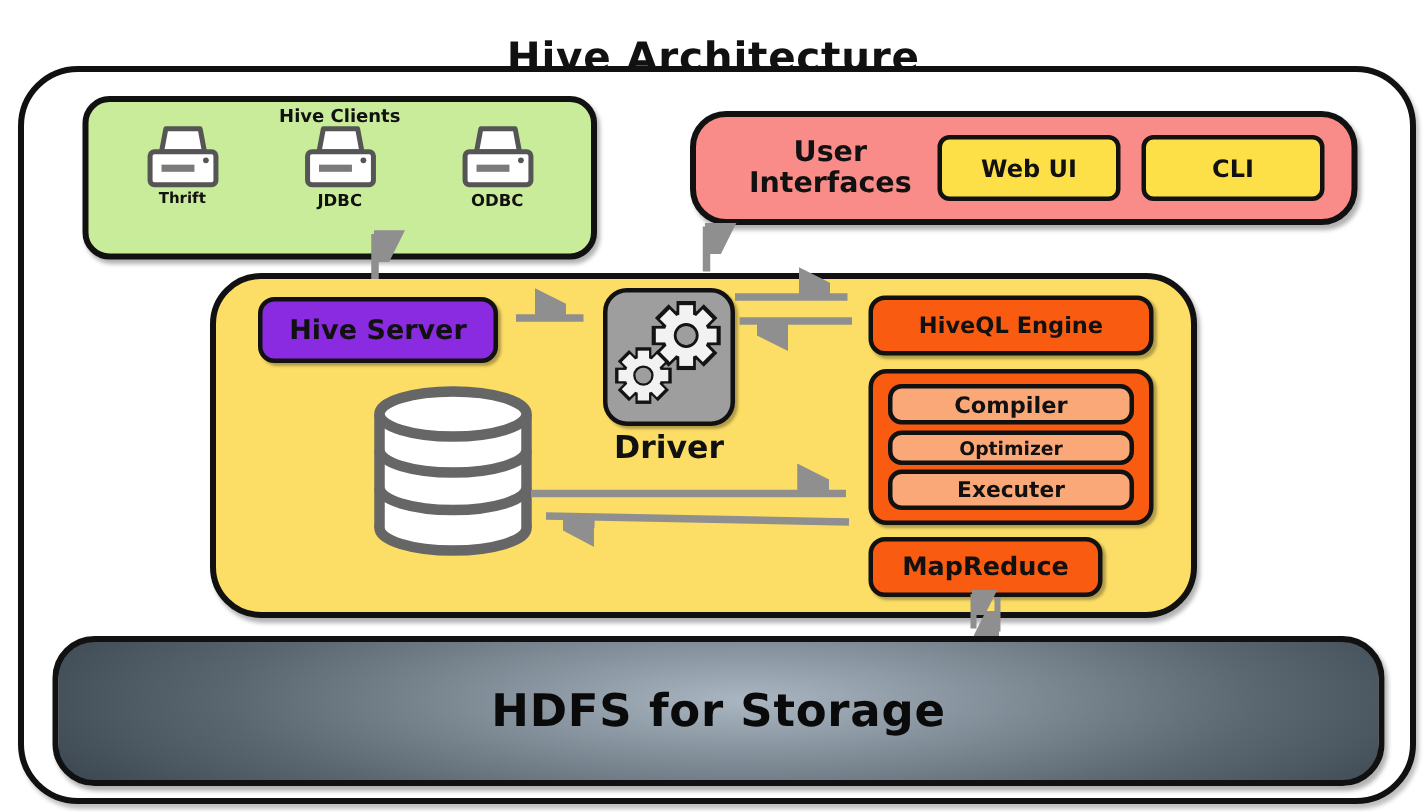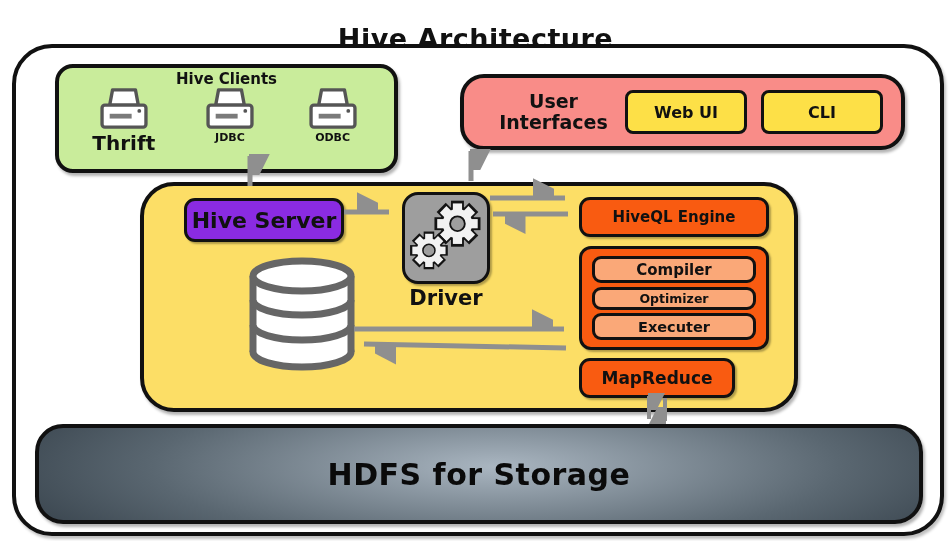--- a/index.html
+++ b/index.html
@@ -10,41 +10,41 @@
   .page-title{top:2px;left:0;width:951px;text-align:center;
     font-size:27px;font-weight:bold;letter-spacing:0.5px;margin-top:21px;}
 
   .outer{left:12px;top:44px;width:924px;height:484px;background:#fff;
     border:4px solid #111;border-radius:40px;box-shadow:2px 3px 3px rgba(0,0,0,.25);}
 
   
   .clients{left:55px;top:64px;width:335px;height:101px;background:#c9ec9b;
     border:4px solid #111;border-radius:18px;box-shadow:2px 3px 3px rgba(0,0,0,.3);
     display:flex;flex-direction:column;}
-  .clients-title{text-align:center;font-weight:bold;font-size:15px;margin-top:2px;}
+  .clients-title{text-align:center;font-weight:bold;font-size:12px;margin-top:2px;}
   .clients-row{flex:1;display:flex;justify-content:space-around;align-items:flex-start;padding:0 10px;}
   .client{display:flex;flex-direction:column;align-items:center;}
   .client-label{font-weight:bold;font-size:11px;margin-top:1px;}
-  .client:first-child .client-label{font-size:20px;}
+  .client:first-child .client-label{font-size:10px;}
 
   
   .ui-box{left:460px;top:74px;width:445px;height:76px;background:#f98c88;
     border:4px solid #111;border-radius:24px;box-shadow:2px 3px 3px rgba(0,0,0,.3);
     display:flex;align-items:center;padding:0 18px;box-sizing:border-box;}
   .ui-label{width:150px;text-align:center;font-weight:bold;font-size:19px;line-height:1.1;}
   .ui-buttons{display:flex;gap:14px;margin-left:auto;}
   .ui-btn{width:122px;height:44px;background:#fde047;border:3.5px solid #111;border-radius:8px;
     display:flex;align-items:center;justify-content:center;font-weight:bold;font-size:16px;box-sizing:border-box;}
 
   
   .core{left:140px;top:182px;width:650px;height:222px;background:#fcde66;
     border:4px solid #111;border-radius:34px;box-shadow:2px 3px 3px rgba(0,0,0,.3);}
-  .hive-server{left:40px;top:12px;width:160px;height:44px;background:#8a2be2;
+  .hive-server{left:28px;top:12px;width:160px;height:44px;background:#8a2be2;
     border:3.5px solid #111;border-radius:11px;display:flex;align-items:center;justify-content:center;
-    font-weight:bold;font-size:22px;box-sizing:border-box;box-shadow:2px 2px 2px rgba(0,0,0,.3);}
+    font-weight:bold;font-size:18px;box-sizing:border-box;box-shadow:2px 2px 2px rgba(0,0,0,.3);}
   .driver-box{left:258px;top:6px;width:88px;height:92px;background:#9e9e9e;
     border:3.5px solid #111;border-radius:16px;box-sizing:border-box;overflow:hidden;
     box-shadow:2px 2px 2px rgba(0,0,0,.3);}
   .driver-label{left:238px;top:100px;width:128px;text-align:center;font-weight:bold;font-size:21px;}
   .orange{background:#f95b11;border:3.5px solid #111;border-radius:11px;box-sizing:border-box;
     display:flex;align-items:center;justify-content:center;font-weight:bold;box-shadow:2px 2px 2px rgba(0,0,0,.3);}
   .hiveql{left:435px;top:11px;width:190px;height:40px;font-size:15px;}
   .engine-group{left:435px;top:60px;width:190px;height:104px;background:#f95b11;
     border:3.5px solid #111;border-radius:12px;box-sizing:border-box;
     display:flex;flex-direction:column;justify-content:space-between;padding:7px 10px;

